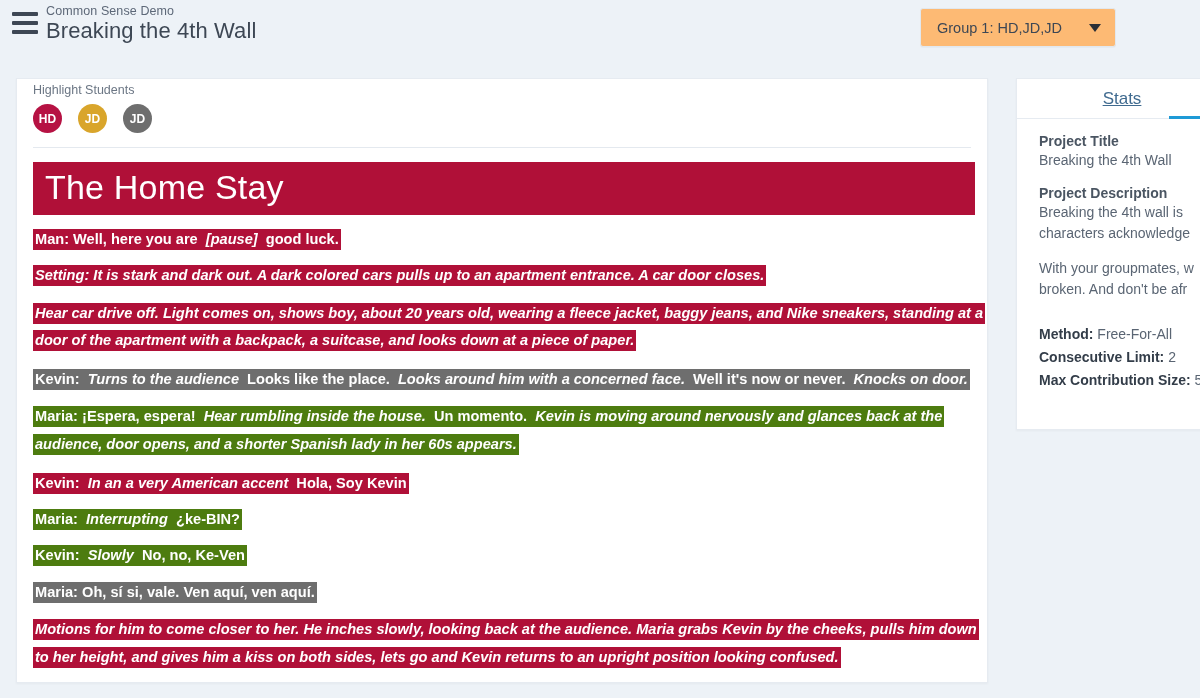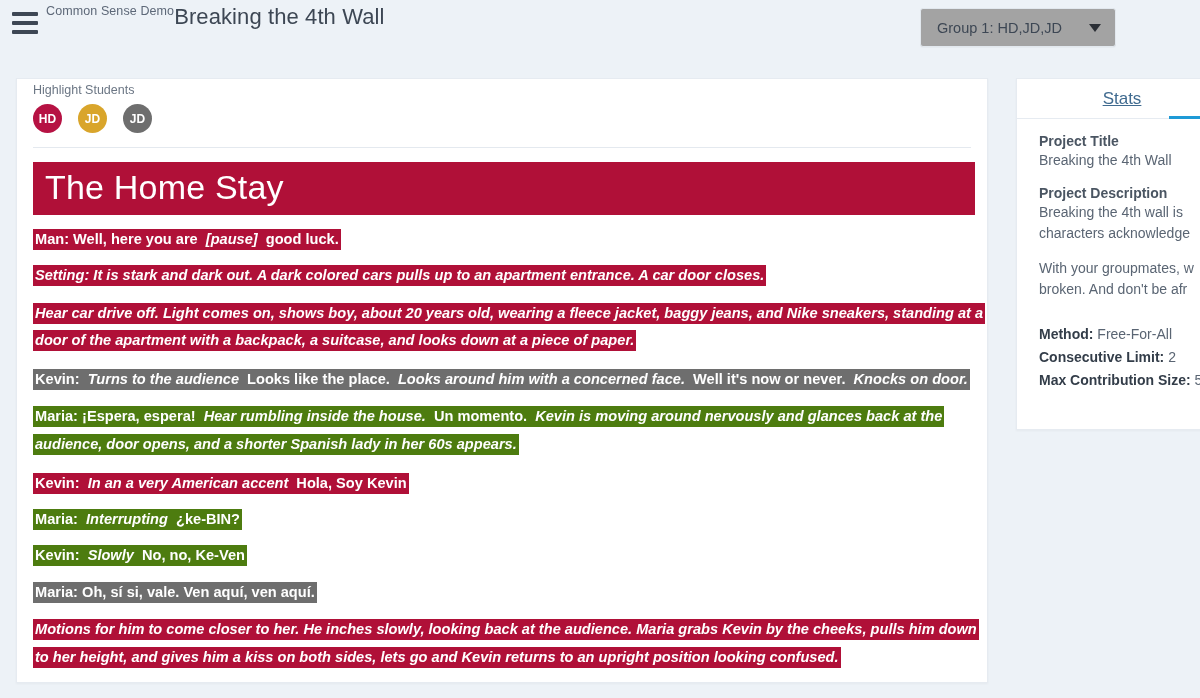--- a/index.html
+++ b/index.html
@@ -31,33 +31,33 @@
     display: flex; flex-direction: column; justify-content: space-between;
     cursor: pointer;
     flex: 0 0 auto;
   }
   .hamburger span {
     display: block; height: 4px; width: 26px;
     background: #3d4754; border-radius: 1px;
   }
   .title-group {
     margin-left: 8px; margin-top: 5px;
-    display: flex; flex-direction: row; line-height: 1.05;
+    display: flex; flex-direction: column; line-height: 1.05;
   }
   .breadcrumb {
     font-size: 12.5px; color: #5d6878; letter-spacing: .1px;
     margin-bottom: 1px;
   }
   .project-title-header {
     font-size: 22px; color: #3d4754; letter-spacing: .1px;
   }
   .group-select {
     position: absolute; top: 8px; left: 920px;
     width: 196px; height: 39px;
-    background: #a3a3a3;
+    background: #fdba74;
     border: 1px solid #e2e8ee;
     border-radius: 3px;
     display: flex; align-items: center; justify-content: space-between;
     padding: 0 14px 0 16px;
     cursor: pointer;
     box-shadow: 0 1px 1px rgba(0,0,0,.03);
   }
   .group-select-label { font-size: 14.5px; color: #3d4754; }
   .caret {
     width: 0; height: 0;

